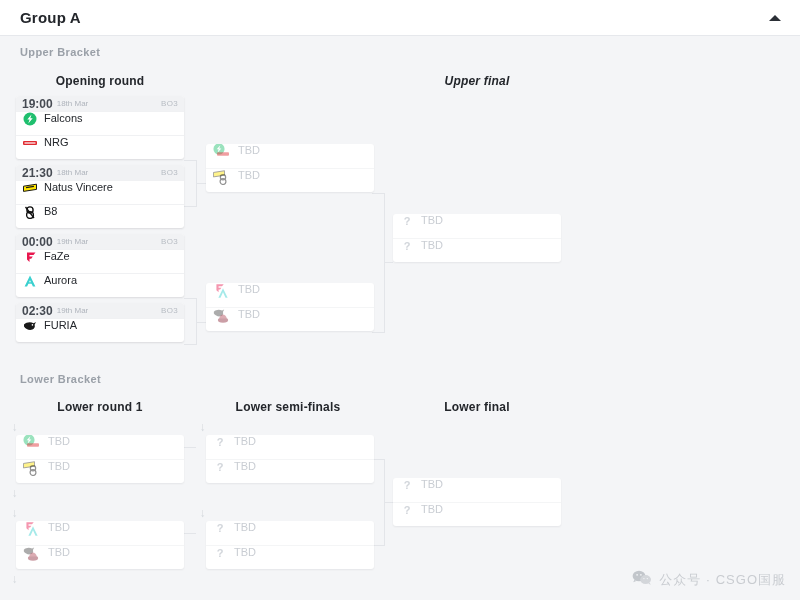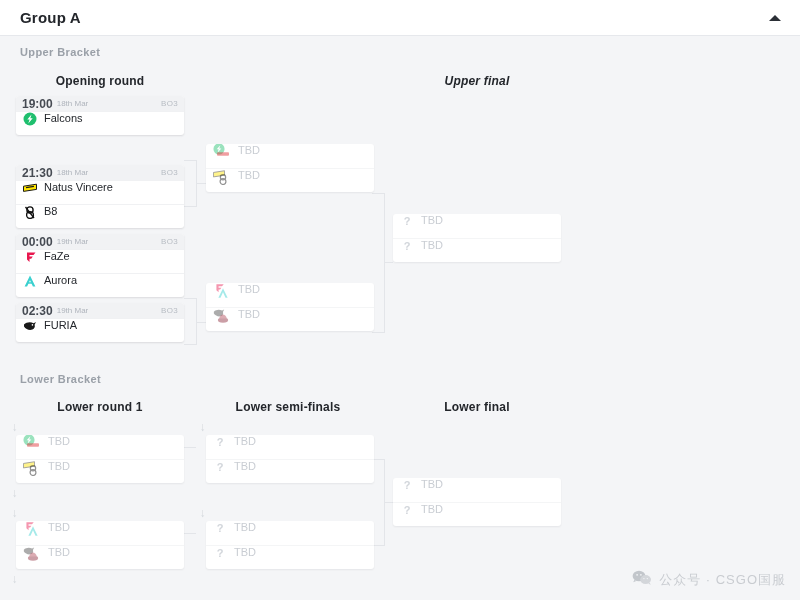--- a/index.html
+++ b/index.html
@@ -168,20 +168,29 @@
         <span class="meta-bo">BO3</span>
       </div>
       <div class="team-row">
         <span class="logo">
           <svg viewBox="0 0 14 14">
               <circle cx="7" cy="7" r="6.5" fill="#1fbf6e"></circle>
           <path d="M8.5 2.6 L4.3 7.4 L6.6 7.4 L5.3 11.4 L9.7 6.3 L7.3 6.3 Z" fill="#ffffff"></path>
             </svg>
         </span>
         <span class="team-name">Falcons</span>
+      </div>
+      <div class="team-row">
+        <span class="logo">
+          <svg viewBox="0 0 14 14">
+              <rect x="0" y="5" width="14" height="4" rx="1" fill="#e02a30"></rect>
+          <rect x="1.5" y="6.2" width="11" height="1.6" fill="#ffffff" opacity=".75"></rect>
+            </svg>
+        </span>
+        <span class="team-name">NRG</span>
       </div>
     </div>
 
     <div class="match" style="left:16px; top:129px;">
       <div class="match-meta">
         <span class="meta-time">21:30</span>
         <span class="meta-date">18th Mar</span>
         <span class="meta-bo">BO3</span>
       </div>
       <div class="team-row">

